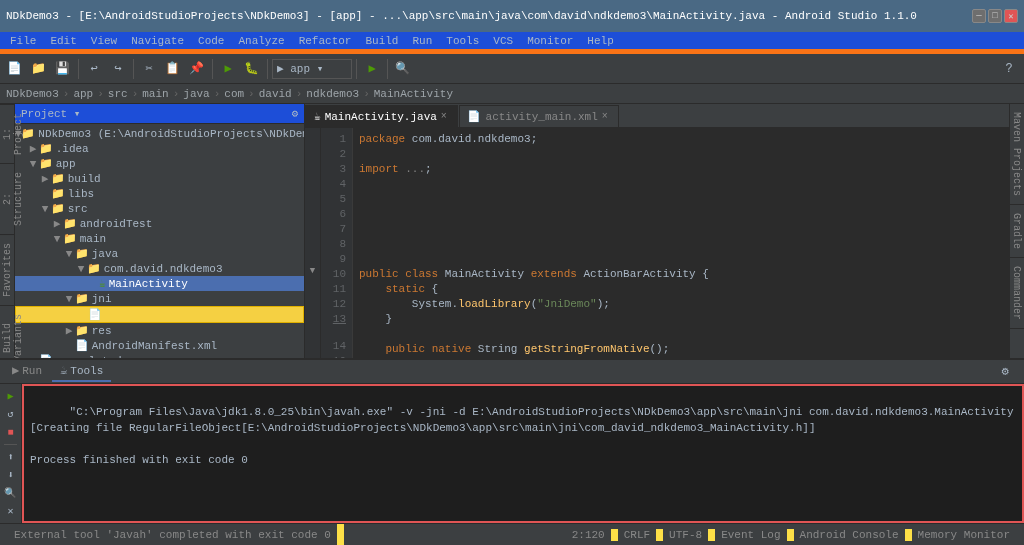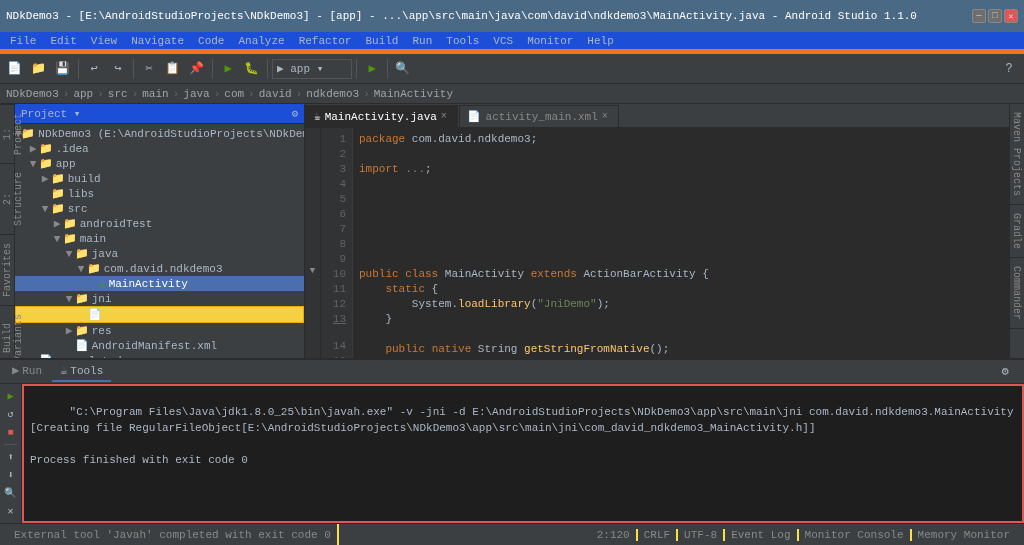--- a/index.html
+++ b/index.html
@@ -342,21 +342,21 @@
       height: 22px;
       display: flex;
       align-items: center;
       padding: 0 8px;
       font-size: 11px;
       color: #888;
       flex-shrink: 0;
     }
     .status-item {
       padding: 0 6px;
-      border-right: 2px solid #fde047;
+      border-right: 7px solid #fde047;
       height: 100%;
       display: flex;
       align-items: center;
     }
     .status-item:last-child { border-right: none; }
     .status-right {
       display: flex;
       align-items: center;
       margin-left: auto;
       gap: 0;
@@ -682,16 +682,16 @@
   </div>
 </div>
 
 <div id="status-bar">
   <span class="status-item">External tool 'Javah' completed with exit code 0</span>
   <div class="status-right">
     <span class="status-item">2:120</span>
     <span class="status-item">CRLF</span>
     <span class="status-item">UTF-8</span>
     <span class="status-item">Event Log</span>
-    <span class="status-item">Monitor Console</span>
+    <span class="status-item">Android Console</span>
     <span class="status-item">Memory Monitor</span>
   </div>
 </div>
 
 </body></html>

